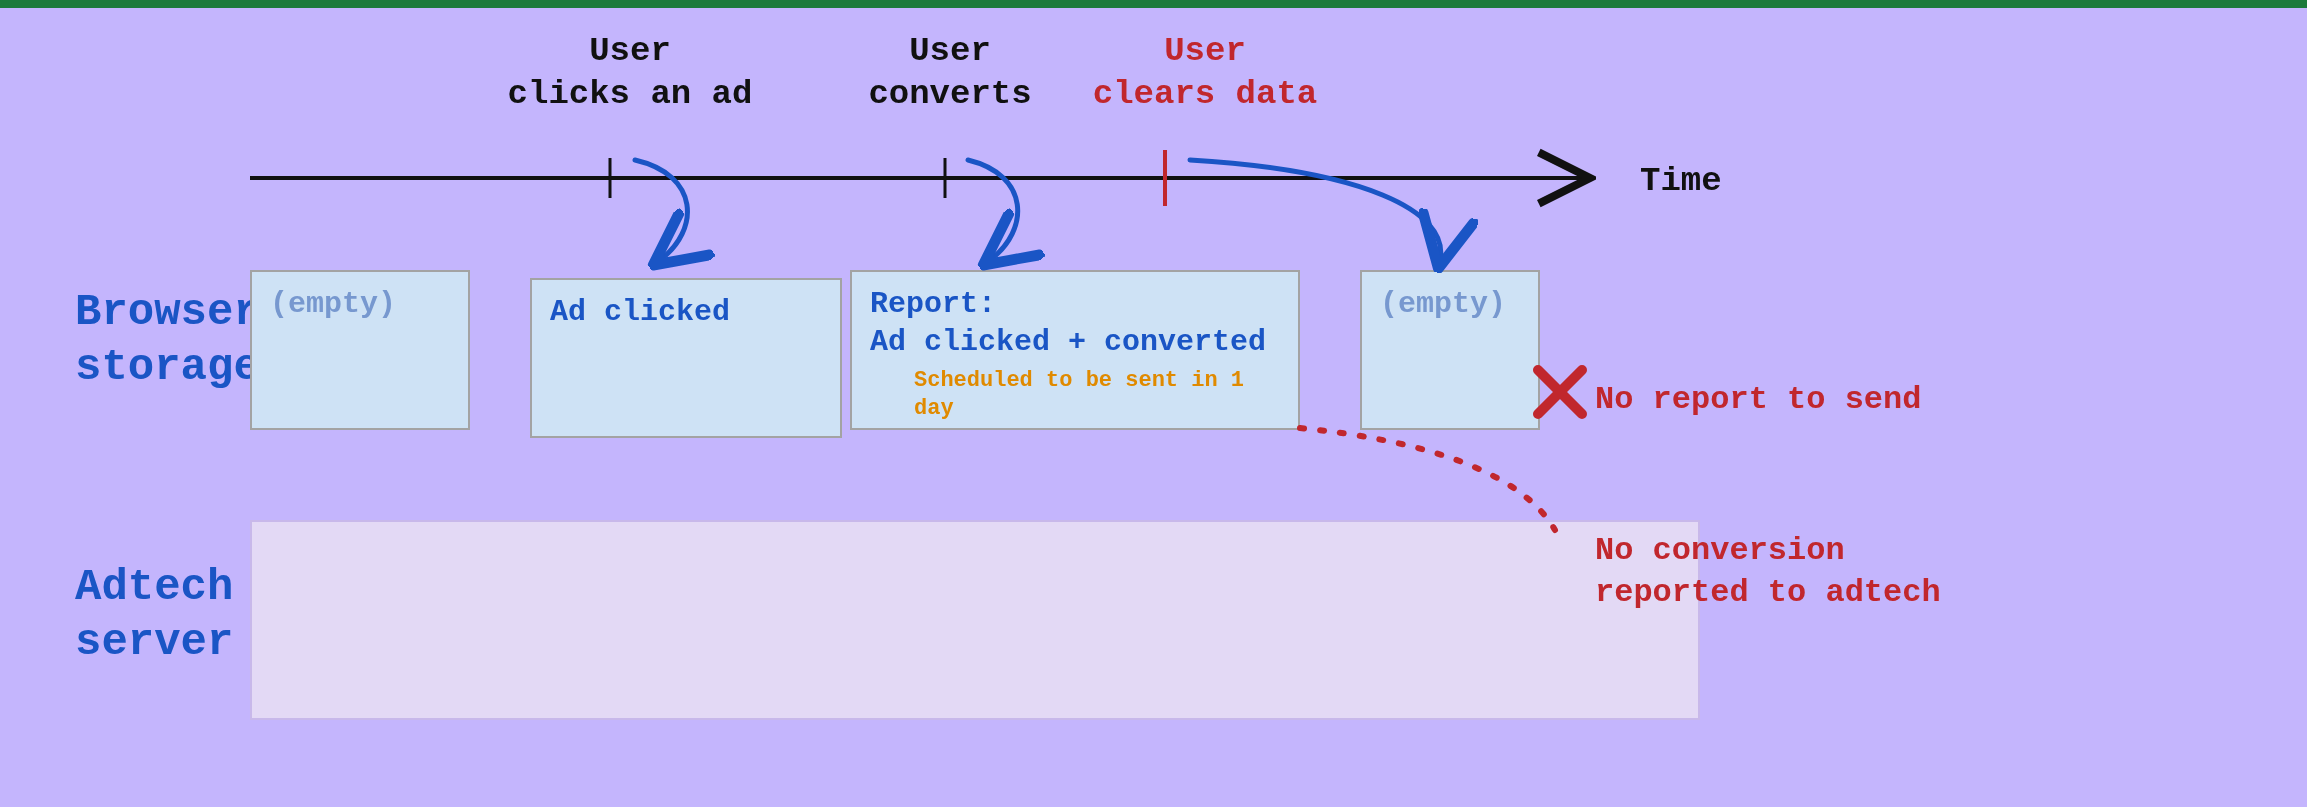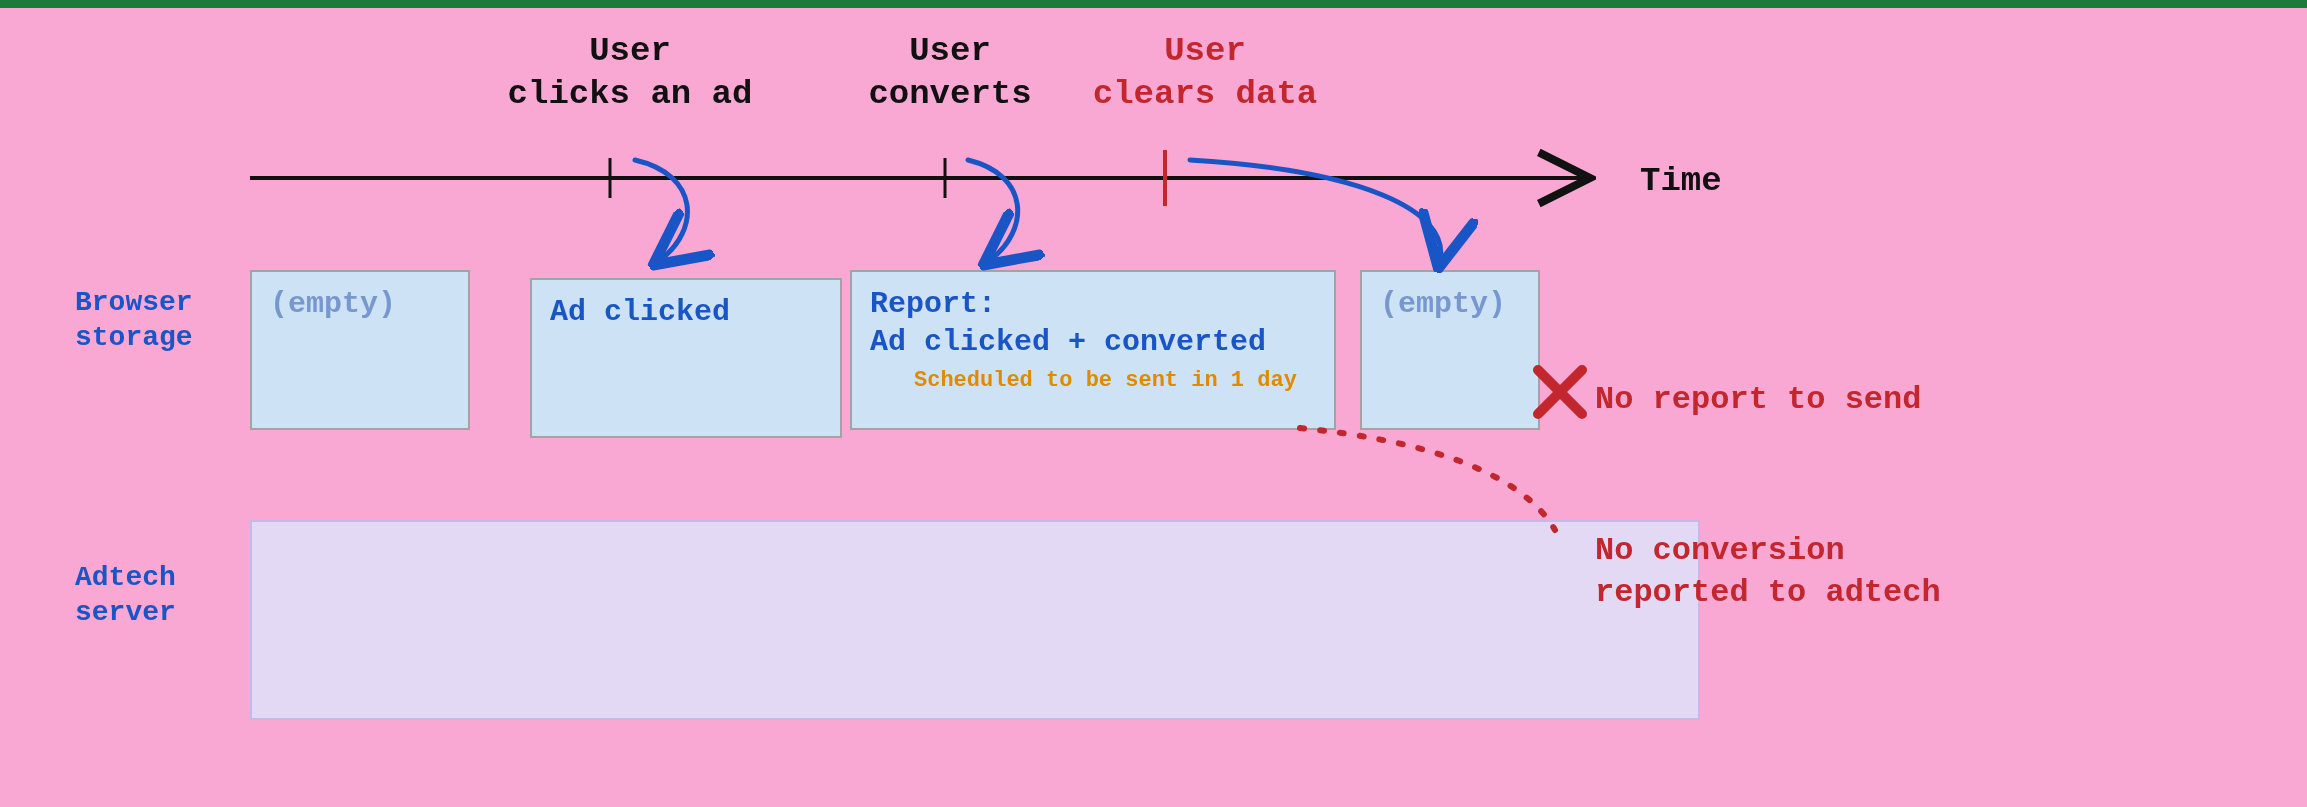--- a/index.html
+++ b/index.html
@@ -5,21 +5,21 @@
   html, body {
     margin: 0;
     padding: 0;
     background: #ffffff;
     font-family: "Courier New", Courier, monospace;
   }
   .stage {
     position: relative;
     width: 2307px;
     height: 807px;
-    background: #f9a8d4;
+    background: #c4b5fd;
   }
   .mono {
     font-family: "Courier New", Courier, monospace;
     font-weight: 700;
     line-height: 1.25;
   }
   .black { color: #111; }
   .blue  { color: #1a55c5; }
   .blue-faded { color: #7798cf; }
   .red   { color: #c1272d; }
@@ -31,21 +31,21 @@
     text-align: center;
     white-space: pre;
   }
   .axis-label {
     position: absolute;
     font-size: 34px;
     font-weight: 700;
   }
   .row-label {
     position: absolute;
-    font-size: 28px;
+    font-size: 44px;
     font-weight: 700;
     text-align: left;
     white-space: pre;
   }
 
   .storage-box {
     position: absolute;
     background: #cee2f5;
     border: 2px solid #a3a3a3;
     padding: 14px 18px 14px 18px;
@@ -108,21 +108,21 @@
   <div class="server-box" style="left:250px; top:520px; width:1450px; height:200px;"></div>
 
   <div class="storage-box" style="left:250px; top:270px; width:220px; height:160px;">
     <div class="title mono blue-faded">(empty)</div>
   </div>
 
   <div class="storage-box" style="left:530px; top:278px; width:312px; height:160px;">
     <div class="title mono blue">Ad clicked</div>
   </div>
 
-  <div class="storage-box" style="left:850px; top:270px; width:486px; height:160px;">
+  <div class="storage-box" style="left:850px; top:270px; width:450px; height:160px;">
     <div class="title mono blue" style="white-space:pre;">Report:
 Ad clicked + converted</div>
     <div class="sub mono orange">Scheduled to be sent in 1 day</div>
   </div>
 
   <div class="storage-box" style="left:1360px; top:270px; width:180px; height:160px;">
     <div class="title mono blue-faded">(empty)</div>
   </div>
 
   <div class="note mono red" style="left:1595px; top:530px; line-height:1.3;">No conversion

